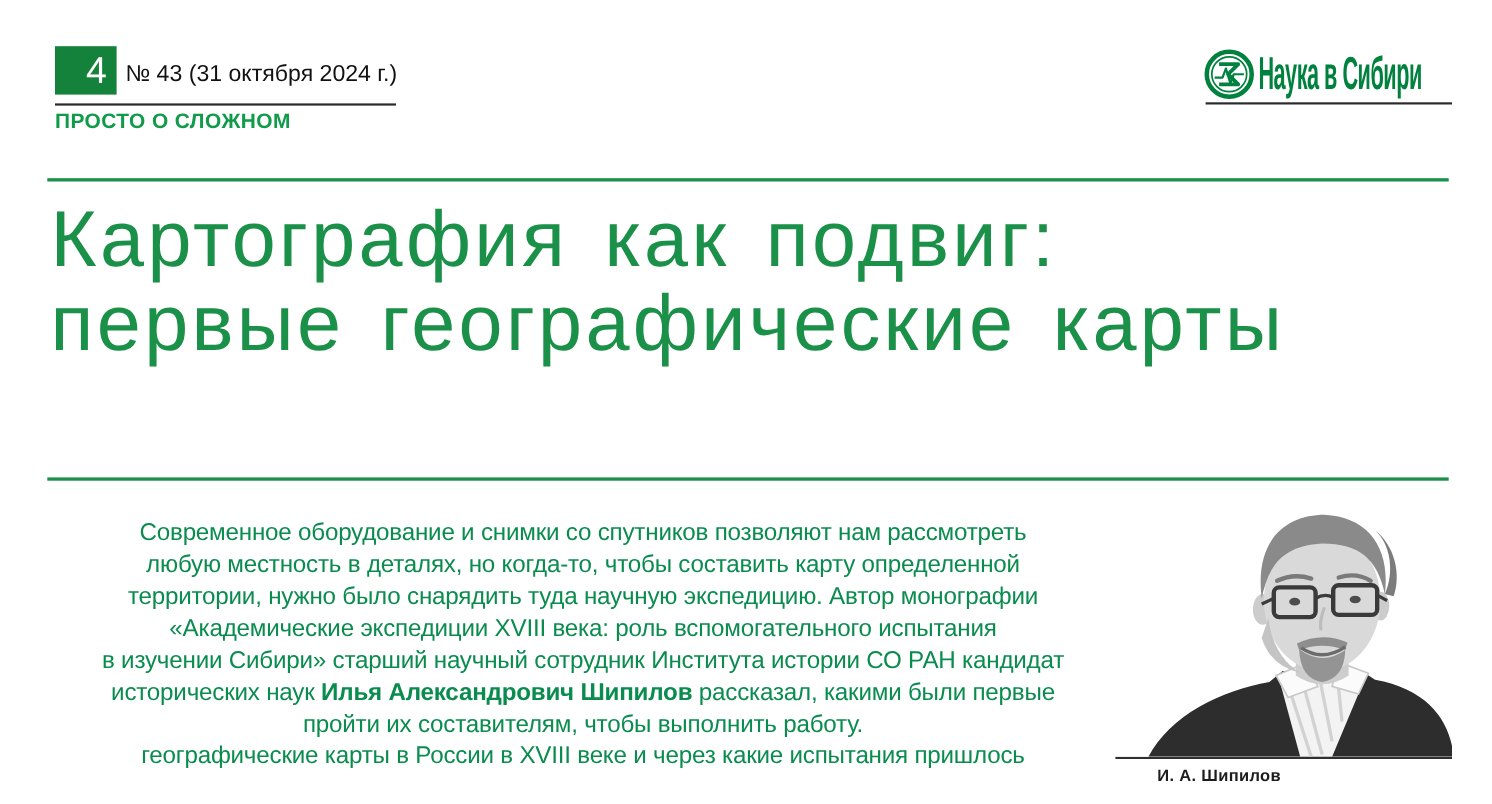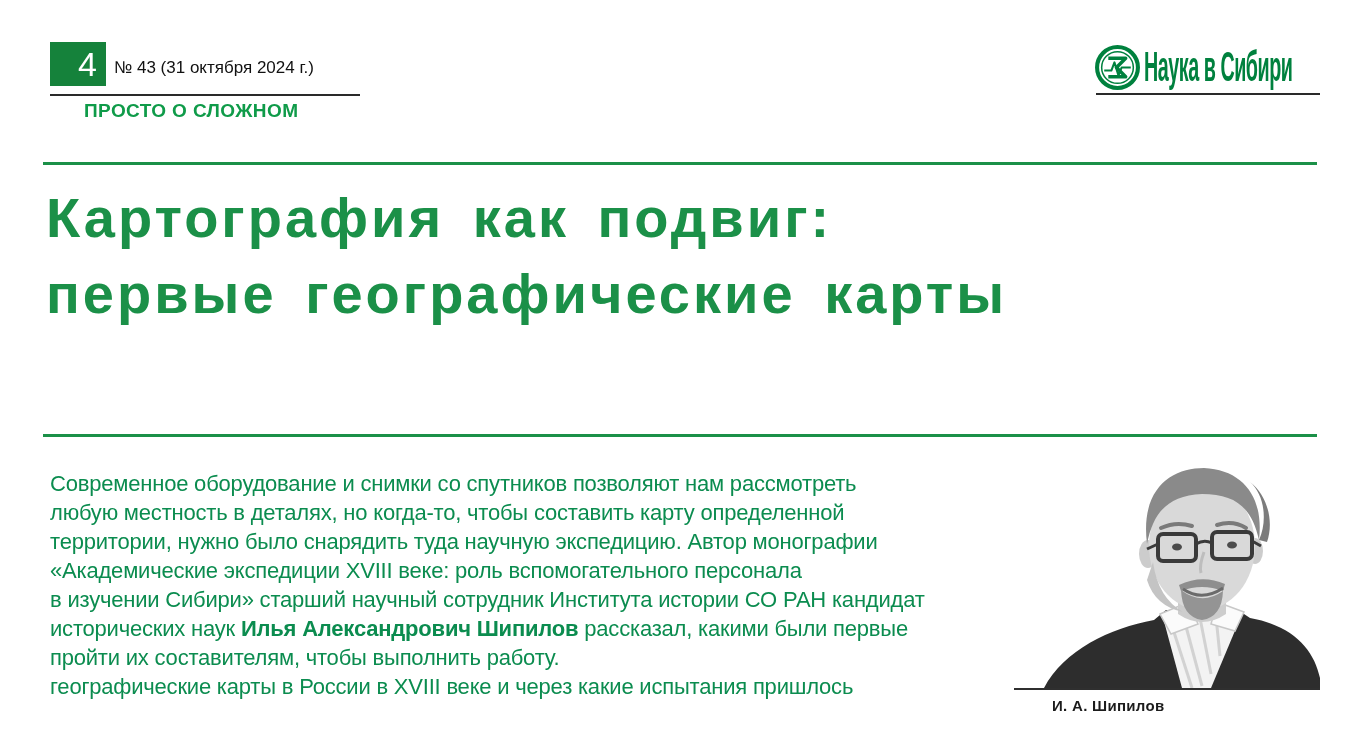--- a/index.html
+++ b/index.html
@@ -23,31 +23,30 @@
   
   .pagenum-box{
     position:absolute;left:50px;top:42px;width:56px;height:44px;
     background:var(--page_box_green);
     color:#ffffff;font-size:34px;line-height:44px;
     text-align:right;padding-right:9px;
     font-family:"Liberation Sans",sans-serif;
   }
   .issue{
     position:absolute;left:114px;top:55px;
-    font-size:17px;line-height:26px;color:var(--text_dark);
+    font-size:21px;line-height:26px;color:var(--text_dark);
   }
   .issue-rule{
     position:absolute;left:50px;top:94px;width:310px;height:2px;
     background:var(--rule_dark);
   }
   .rubric{
     position:absolute;left:50px;top:100px;
     font-size:19px;font-weight:700;letter-spacing:.4px;
     color:var(--rubric_green);
-    margin-left:34px;
   }
   .masthead{
     position:absolute;right:36px;top:42px;height:50px;
     display:flex;align-items:center;
   }
   .masthead .emblem{width:47px;height:47px;flex:0 0 auto;}
   .masthead-text-wrap{width:176px;height:46px;overflow:visible;margin-left:3px;}
   .masthead-text{
     display:inline-block;white-space:nowrap;
     font-size:42px;font-weight:700;line-height:46px;
@@ -60,31 +59,31 @@
     background:var(--rule_dark);
   }
   
   .rule{position:absolute;left:43px;width:1274px;height:3px;background:var(--headline_green);}
   .rule-top{top:162px;}
   .rule-mid{top:434px;}
   
   .headline{
     position:absolute;left:46px;top:180px;width:1300px;
     color:var(--headline_green);
-    font-size:56px;line-height:76px;font-weight:700;
+    font-size:72px;line-height:76px;font-weight:400;
     letter-spacing:3px;word-spacing:10px;
   }
   .headline span{display:block;white-space:nowrap;}
   
   .lead{
     position:absolute;left:50px;top:469px;width:960px;
     color:var(--body_green);
     font-size:22px;line-height:29px;letter-spacing:-0.2px;
   }
-  .lead-line{white-space:nowrap;}
+  .lead-line{white-space:nowrap;text-align:center;}
   .lead .bold{font-weight:700;}
   
   .photo{
     position:absolute;left:1014px;top:456px;width:306px;height:234px;
     background:#ffffff;border-bottom:2px solid #2f2f2f;
   }
   .photo svg{display:block;}
   .photo-caption{
     position:absolute;left:1052px;top:697px;
     font-size:15px;font-weight:600;color:#1c1c1c;letter-spacing:.3px;
@@ -121,21 +120,21 @@
     <span>Картография как подвиг:</span>
     <span>первые географические карты</span>
   </h1>
 
   <div class="rule rule-mid"></div>
 
   <div class="lead">
       <div class="lead-line"><span>Современное оборудование и снимки со спутников позволяют нам рассмотреть</span></div>
       <div class="lead-line"><span>любую местность в деталях, но когда-то, чтобы составить карту определенной</span></div>
       <div class="lead-line"><span>территории, нужно было снарядить туда научную экспедицию. Автор монографии</span></div>
-      <div class="lead-line"><span>«Академические экспедиции XVIII веке: роль вспомогательного персонала</span></div>
+      <div class="lead-line"><span>«Академические экспедиции XVIII века: роль вспомогательного испытания</span></div>
       <div class="lead-line"><span>в изучении Сибири» старший научный сотрудник Института истории СО РАН кандидат</span></div>
       <div class="lead-line"><span>исторических наук </span><span class="bold">Илья Александрович Шипилов</span><span> рассказал, какими были первые</span></div>
       <div class="lead-line"><span>пройти их составителям, чтобы выполнить работу.</span></div>
       <div class="lead-line"><span>географические карты в России в XVIII веке и через какие испытания пришлось</span></div>
     </div>
 
   <figure class="photo">
     <svg width="306" height="232" viewBox="0 0 306 232">
       <rect x="0" y="0" width="306" height="232" fill="#ffffff"></rect>
 

